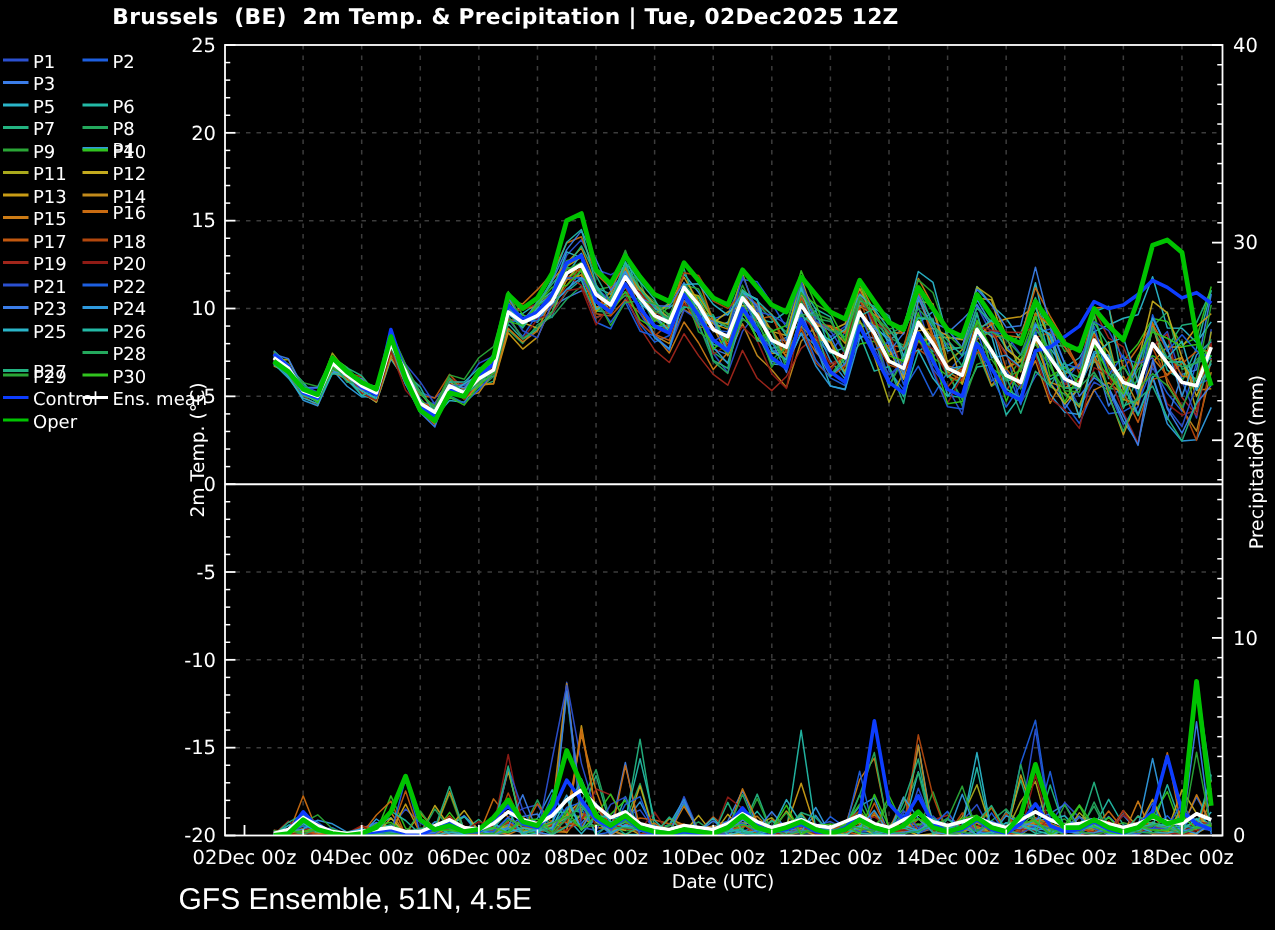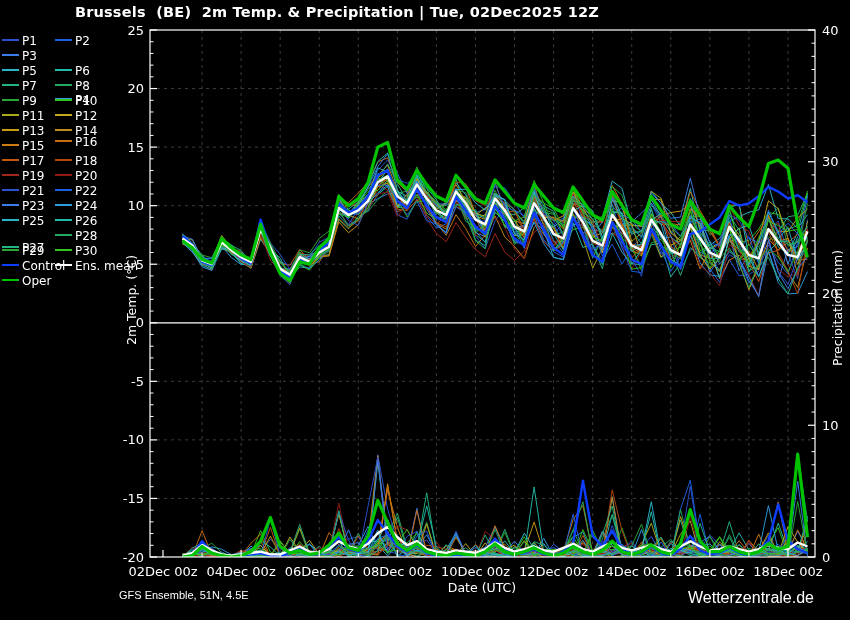--- a/index.html
+++ b/index.html
@@ -4,21 +4,21 @@
 <style>
   html,body{margin:0;padding:0;background:#000;width:850px;height:620px;overflow:hidden;}
   #stage{position:relative;width:850px;height:620px;background:#000;
          font-family:"DejaVu Sans",sans-serif;color:#fff;}
   #title{position:absolute;top:4px;left:0;width:674px;text-align:center;
          font-size:14.5px;font-weight:bold;white-space:pre;letter-spacing:.2px;}
   #legend{position:absolute;left:0;top:0;width:150px;height:300px;padding-left:32px;}
   .lg-item{position:absolute;height:14px;white-space:nowrap;font-size:12px;line-height:14px;}
   .lg-swatch{display:inline-block;width:17px;height:2px;vertical-align:middle;margin-right:3px;margin-top:-2px;}
   .lg-label{display:inline-block;vertical-align:middle;}
-  #footer-left{position:absolute;left:119px;top:589px;font-family:"Liberation Sans",sans-serif;font-size:11px;}
+  #footer-left{position:absolute;left:119px;top:589px;font-family:"Liberation Sans",sans-serif;font-size:20px;}
   #footer-right{position:absolute;right:36px;top:589px;font-family:"Liberation Sans",sans-serif;font-size:16px;}
   svg text{font-family:"DejaVu Sans",sans-serif;fill:#fff;}
 </style>
 </head>
 <body>
 
 <div id="stage">
   <div id="title">Brussels  (BE)  2m Temp. &amp; Precipitation | Tue, 02Dec2025 12Z</div>
   <div id="legend">
       <div class="lg-item" style="left: 2px; top: 33px;"><span class="lg-swatch" style="background: rgb(43, 80, 208);"></span><span class="lg-label">P1</span></div>
@@ -286,14 +286,13 @@
         <line x1="592.6600000000001" y1="553" x2="592.6600000000001" y2="557" stroke="#ffffff" stroke-width="1"></line>
         <line x1="670.78" y1="553" x2="670.78" y2="557" stroke="#ffffff" stroke-width="1"></line>
         <line x1="748.9000000000001" y1="553" x2="748.9000000000001" y2="557" stroke="#ffffff" stroke-width="1"></line>
       </g>
     <text transform="translate(136,300) rotate(-90)" text-anchor="middle" font-size="12.5">2m Temp. (°C)</text>
     <text transform="translate(842,308) rotate(-90)" text-anchor="middle" font-size="12.5">Precipitation (mm)</text>
     <text x="482" y="592" text-anchor="middle" font-size="12.5">Date (UTC)</text>
   </svg>
 
   <div id="footer-left">GFS Ensemble, 51N, 4.5E</div>
-  <div id="footer-right">Wetterzentrale.de</div>
 </div>
 
 </body></html>

